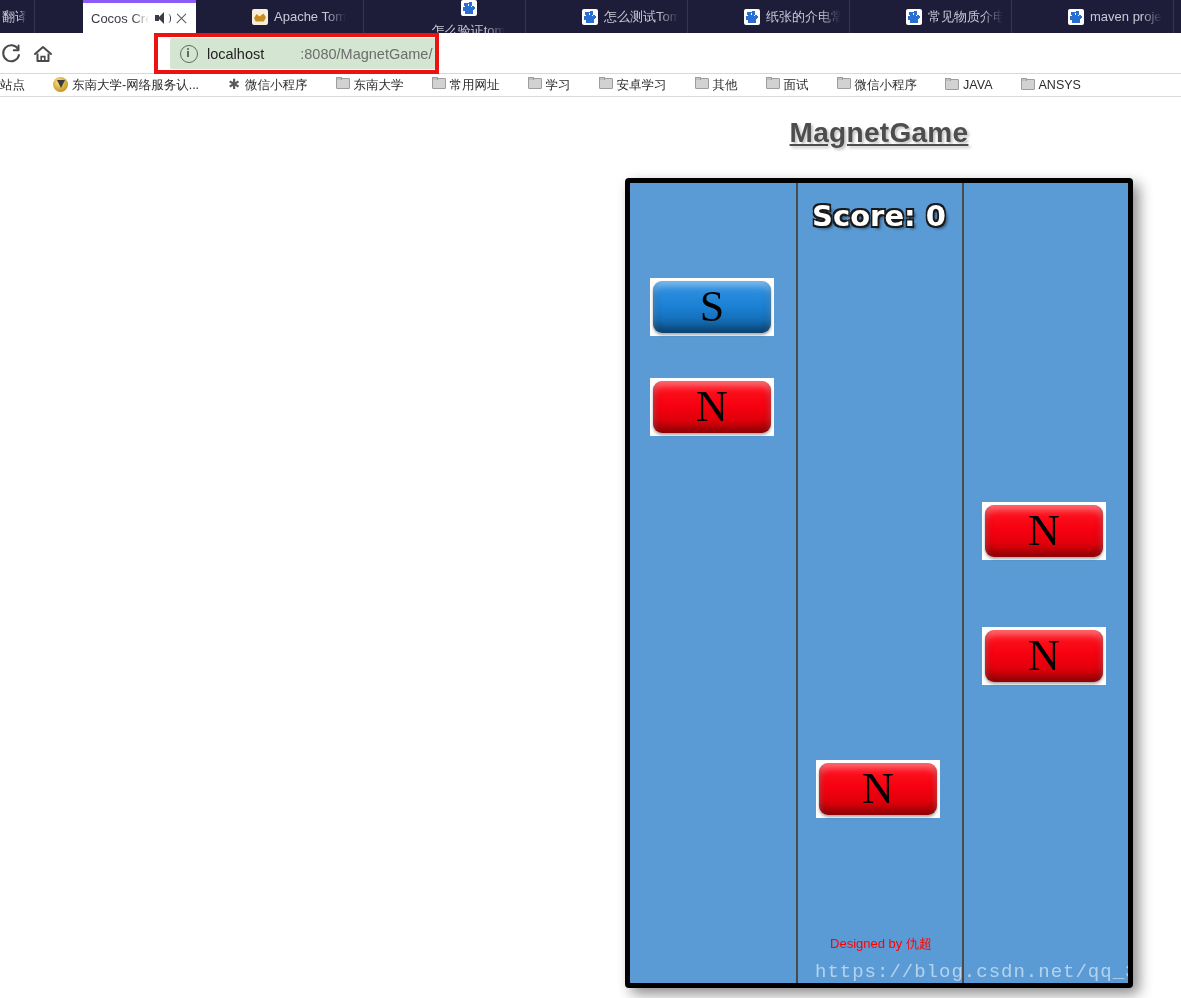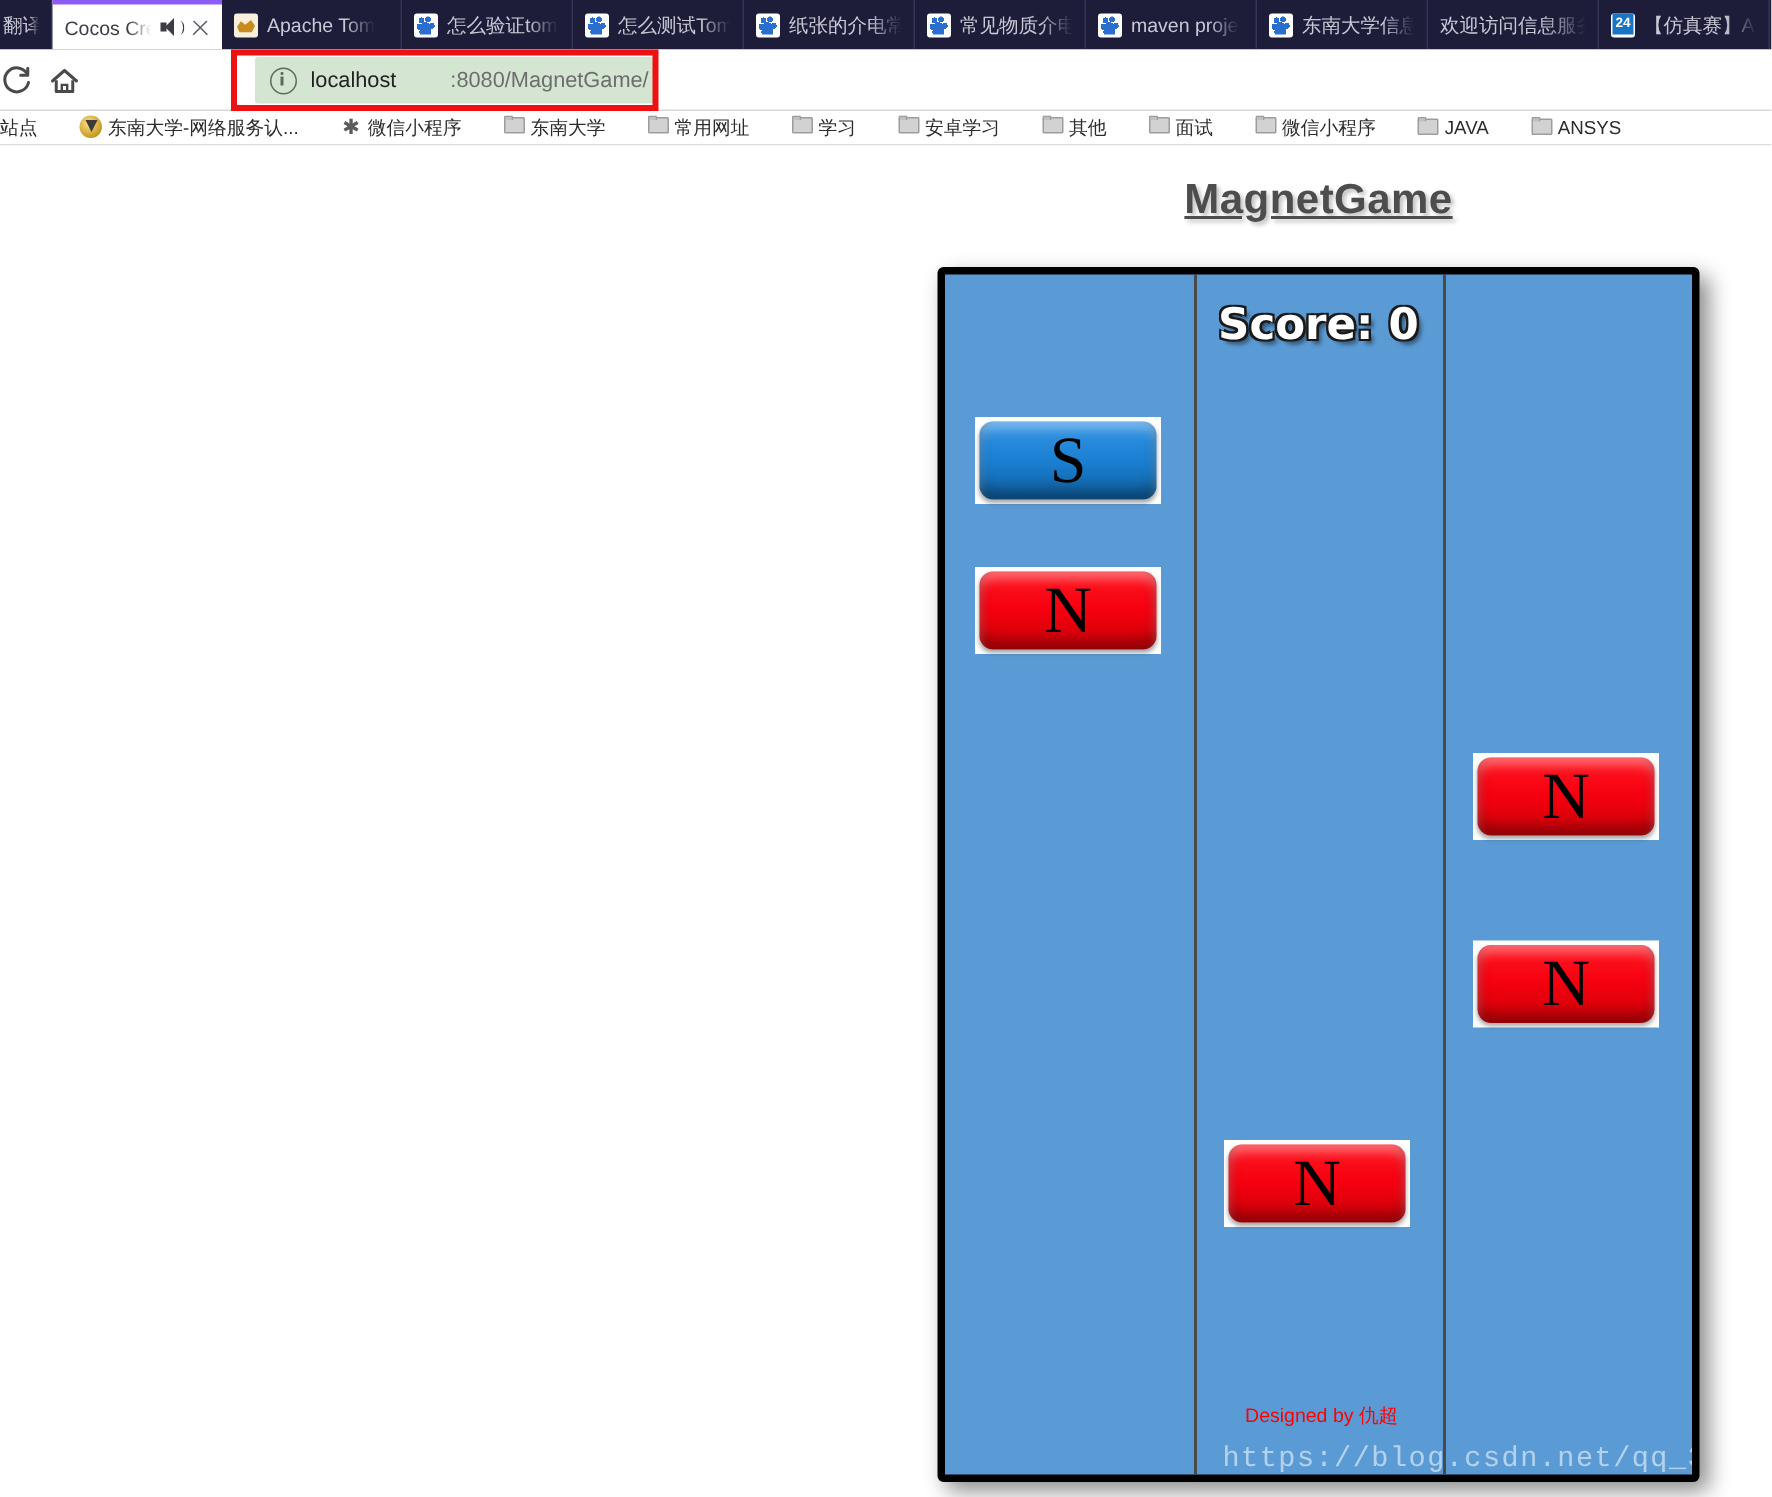--- a/index.html
+++ b/index.html
@@ -18,20 +18,21 @@
 
   
   .tabstrip {
     position: absolute;
     left: 0; top: 0;
     width: 1181px; height: 33px;
     background: #1d1d3a;
     display: flex;
     align-items: flex-start;
     overflow: hidden;
+    gap: 48px;
   }
   .tab {
     height: 33px;
     display: flex;
     align-items: center;
     gap: 6px;
     padding: 0 8px;
     box-sizing: border-box;
     color: #c9c9d6;
     font-size: 13px;
@@ -402,21 +403,21 @@
       <span class="tab-title">Cocos Cre</span>
       <span class="speaker">
         <span class="sndwave"></span>
       </span>
       <span class="closex"></span>
     </div>
     <div class="tab" style="width: 120px;">
       <span class="favicon tomcat"></span>
       <span class="tab-title">Apache Tom</span>
     </div>
-    <div class="tab" style="width: 114px;">
+    <div class="tab" style="width: 114px; flex-direction: column;">
       <span class="favicon baidu"></span>
       <span class="tab-title">怎么验证tom</span>
     </div>
     <div class="tab" style="width: 114px;">
       <span class="favicon baidu"></span>
       <span class="tab-title">怎么测试Tom</span>
     </div>
     <div class="tab" style="width: 114px;">
       <span class="favicon baidu"></span>
       <span class="tab-title">纸张的介电常</span>

